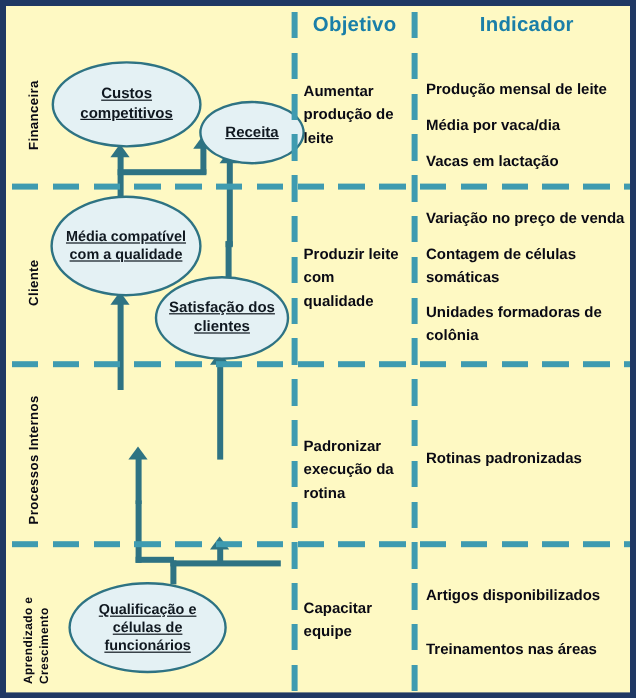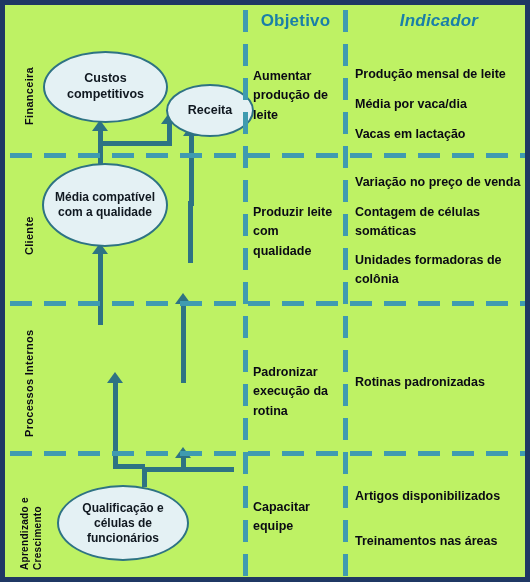--- a/index.html
+++ b/index.html
@@ -2,21 +2,21 @@
 <html><head>
 <meta charset="utf-8">
 <style>
   html,body{margin:0;padding:0;background:#ffffff;}
   body{font-family:"Liberation Sans",sans-serif;}
 
   #frame{
     position:relative;
     width:530px;height:582px;
     box-sizing:border-box;
-    background:#bef264;
+    background:#fef9c3;
     border:5px solid #1f3864;
     overflow:hidden;
   }
 
   
   .hrule{
     position:absolute;left:5px;right:0px;height:5px;
     background:repeating-linear-gradient(to right,#3f9bb0 0px,#3f9bb0 22px,transparent 22px,transparent 34px);
     z-index:6;
   }
@@ -78,20 +78,21 @@
     background:#e4f1f4;
     border:2.5px solid #2e7383;
     border-radius:50%;
     display:flex;align-items:center;justify-content:center;
     text-align:center;
     color:#101820;
     font-size:12.5px;font-weight:bold;
     line-height:1.25;
     z-index:5;
     padding:2px 6px;
+    text-decoration:underline;
   }
 
   
   .seg{ position:absolute;background:#2e7383;z-index:4; }
   .arrowhead{
     position:absolute;width:0;height:0;
     border-left:8px solid transparent;
     border-right:8px solid transparent;
     border-bottom:11px solid #2e7383;
     z-index:4;
@@ -103,21 +104,21 @@
 <div id="frame">
 
   <div class="hrule" style="top:148px;"></div>
   <div class="hrule" style="top:296px;"></div>
   <div class="hrule" style="top:446px;"></div>
 
   <div class="vrule" style="left:238px;top:5px;height:572px;"></div>
   <div class="vrule" style="left:338px;top:5px;height:572px;"></div>
 
   <div class="col-header" style="left:243px;width:95px;">Objetivo</div>
-  <div class="col-header" style="left:343px;width:182px;font-style:italic;">Indicador</div>
+  <div class="col-header" style="left:343px;width:182px;">Indicador</div>
 
   <div class="persp" style="top:0;">
     <span style="left:16px;top:120px;">Financeira</span>
   </div>
   <div class="persp" style="top:0;">
     <span style="left:16px;top:250px;">Cliente</span>
   </div>
   <div class="persp" style="top:0;">
     <span style="left:16px;top:432px;">Processos Internos</span>
   </div>
@@ -152,20 +153,21 @@
   <div class="seg" style="left:93px;top:136px;width:74px;height:5px;"></div>
   <div class="seg" style="left:162px;top:118px;width:5px;height:22px;"></div>
   <div class="arrowhead" style="left:156px;top:108px;"></div>
 
   <div class="node" style="left:38px;top:46px;width:125px;height:72px;">Custos competitivos</div>
 
   <div class="node" style="left:161px;top:79px;width:88px;height:53px;">Receita</div>
 
   <div class="node" style="left:37px;top:158px;width:126px;height:84px;font-size:12px;">Média compatível com a qualidade</div>
 
+  <div class="node" style="left:124px;top:225px;width:112px;height:70px;">Satisfação dos clientes</div>
 
 
 
   <div class="node" style="left:52px;top:480px;width:132px;height:76px;font-size:12px;">Qualificação e células de funcionários</div>
 
   <div class="objcell" style="left:248px;top:62px;width:84px;">Aumentar produção de leite</div>
   <div class="objcell" style="left:248px;top:198px;width:84px;">Produzir leite com qualidade</div>
   <div class="objcell" style="left:248px;top:358px;width:84px;">Padronizar execução da rotina</div>
   <div class="objcell" style="left:248px;top:493px;width:84px;">Capacitar equipe</div>
 

